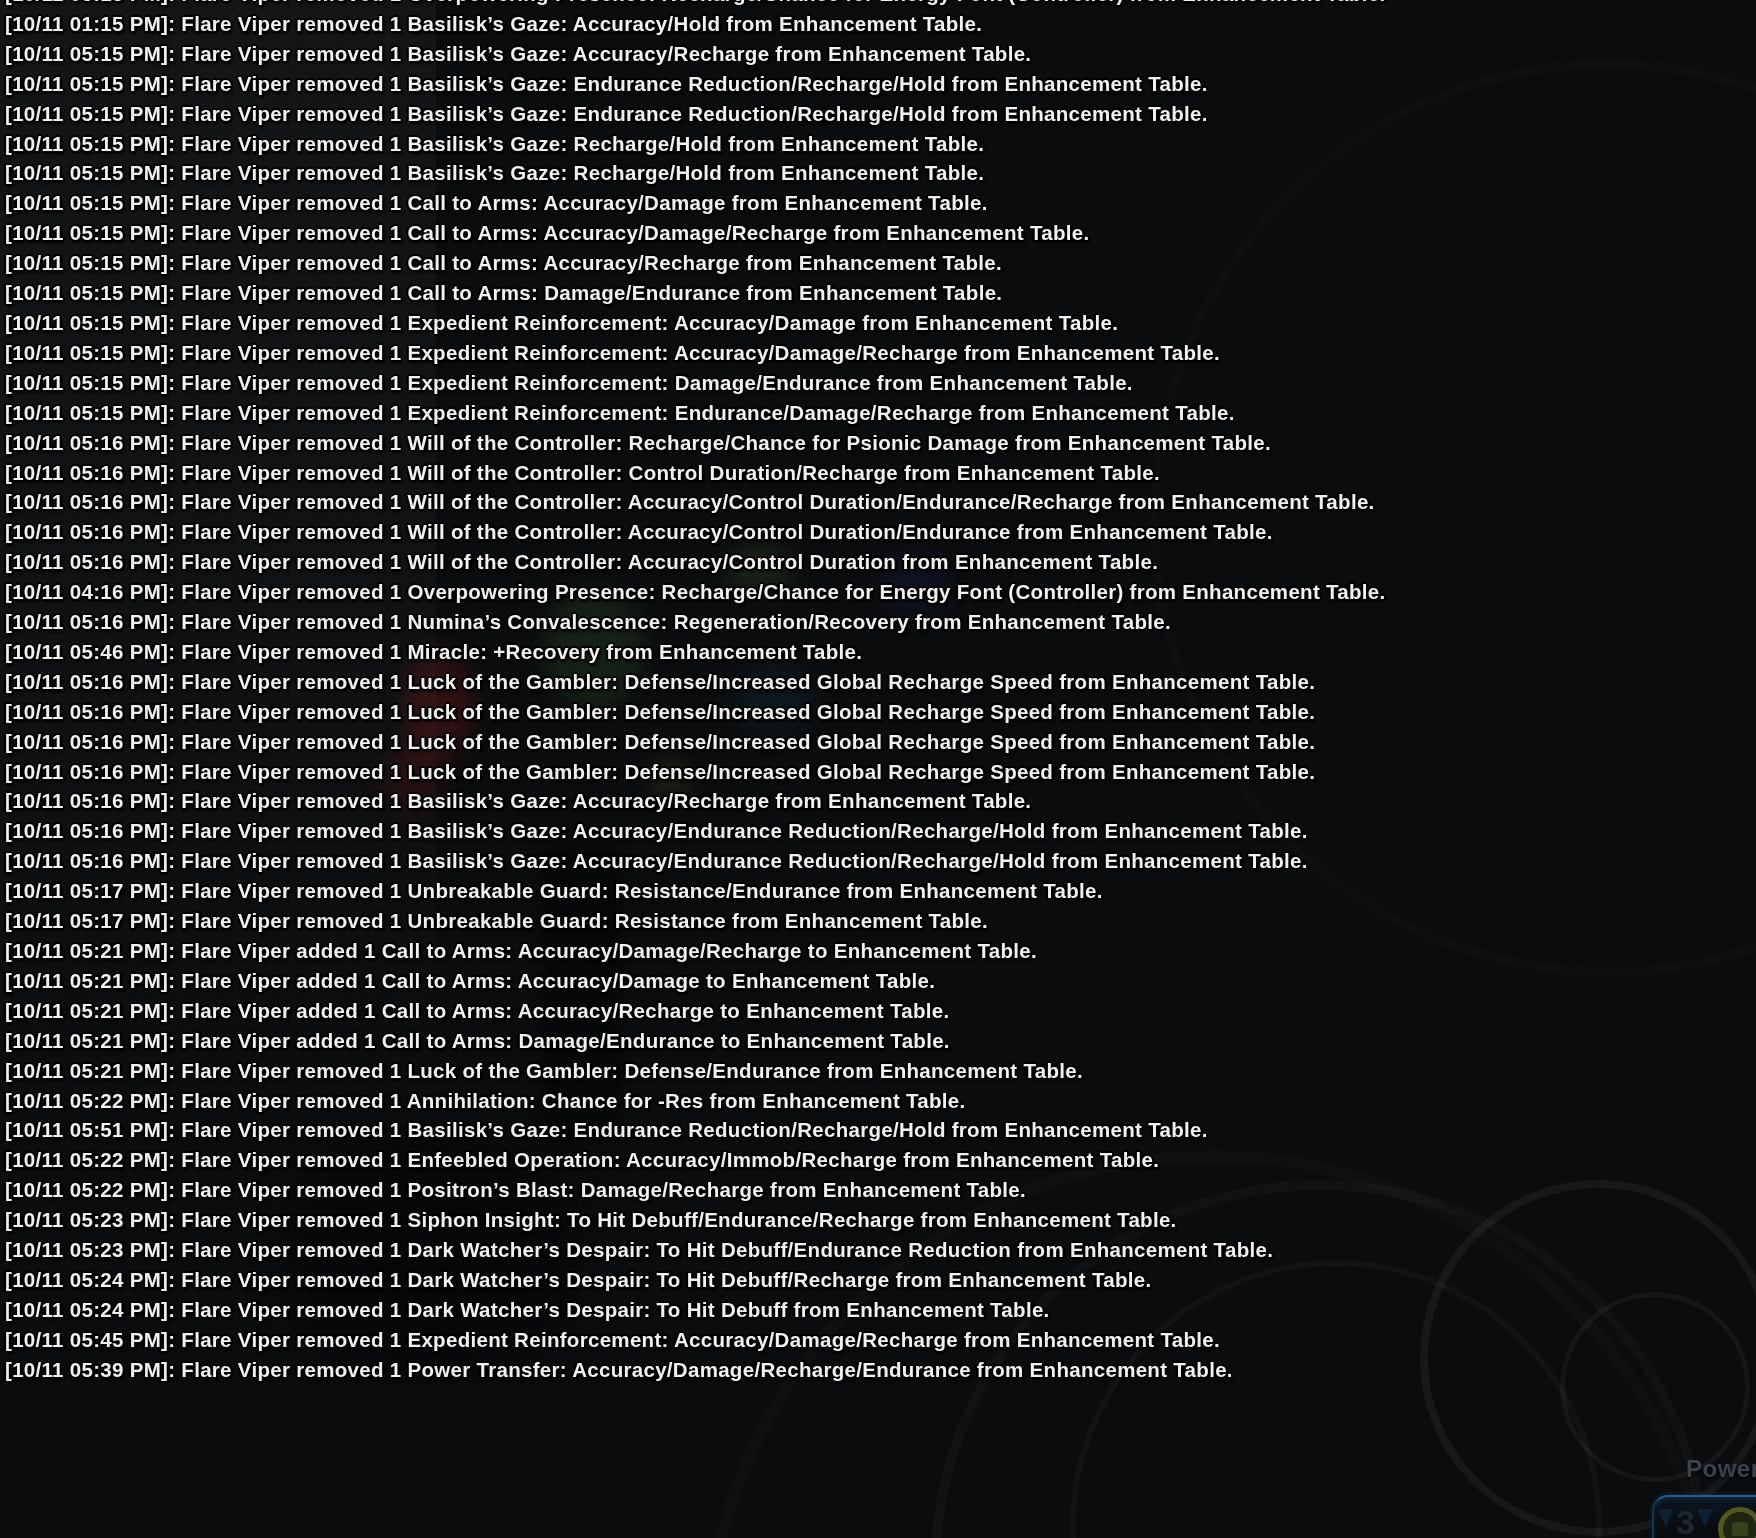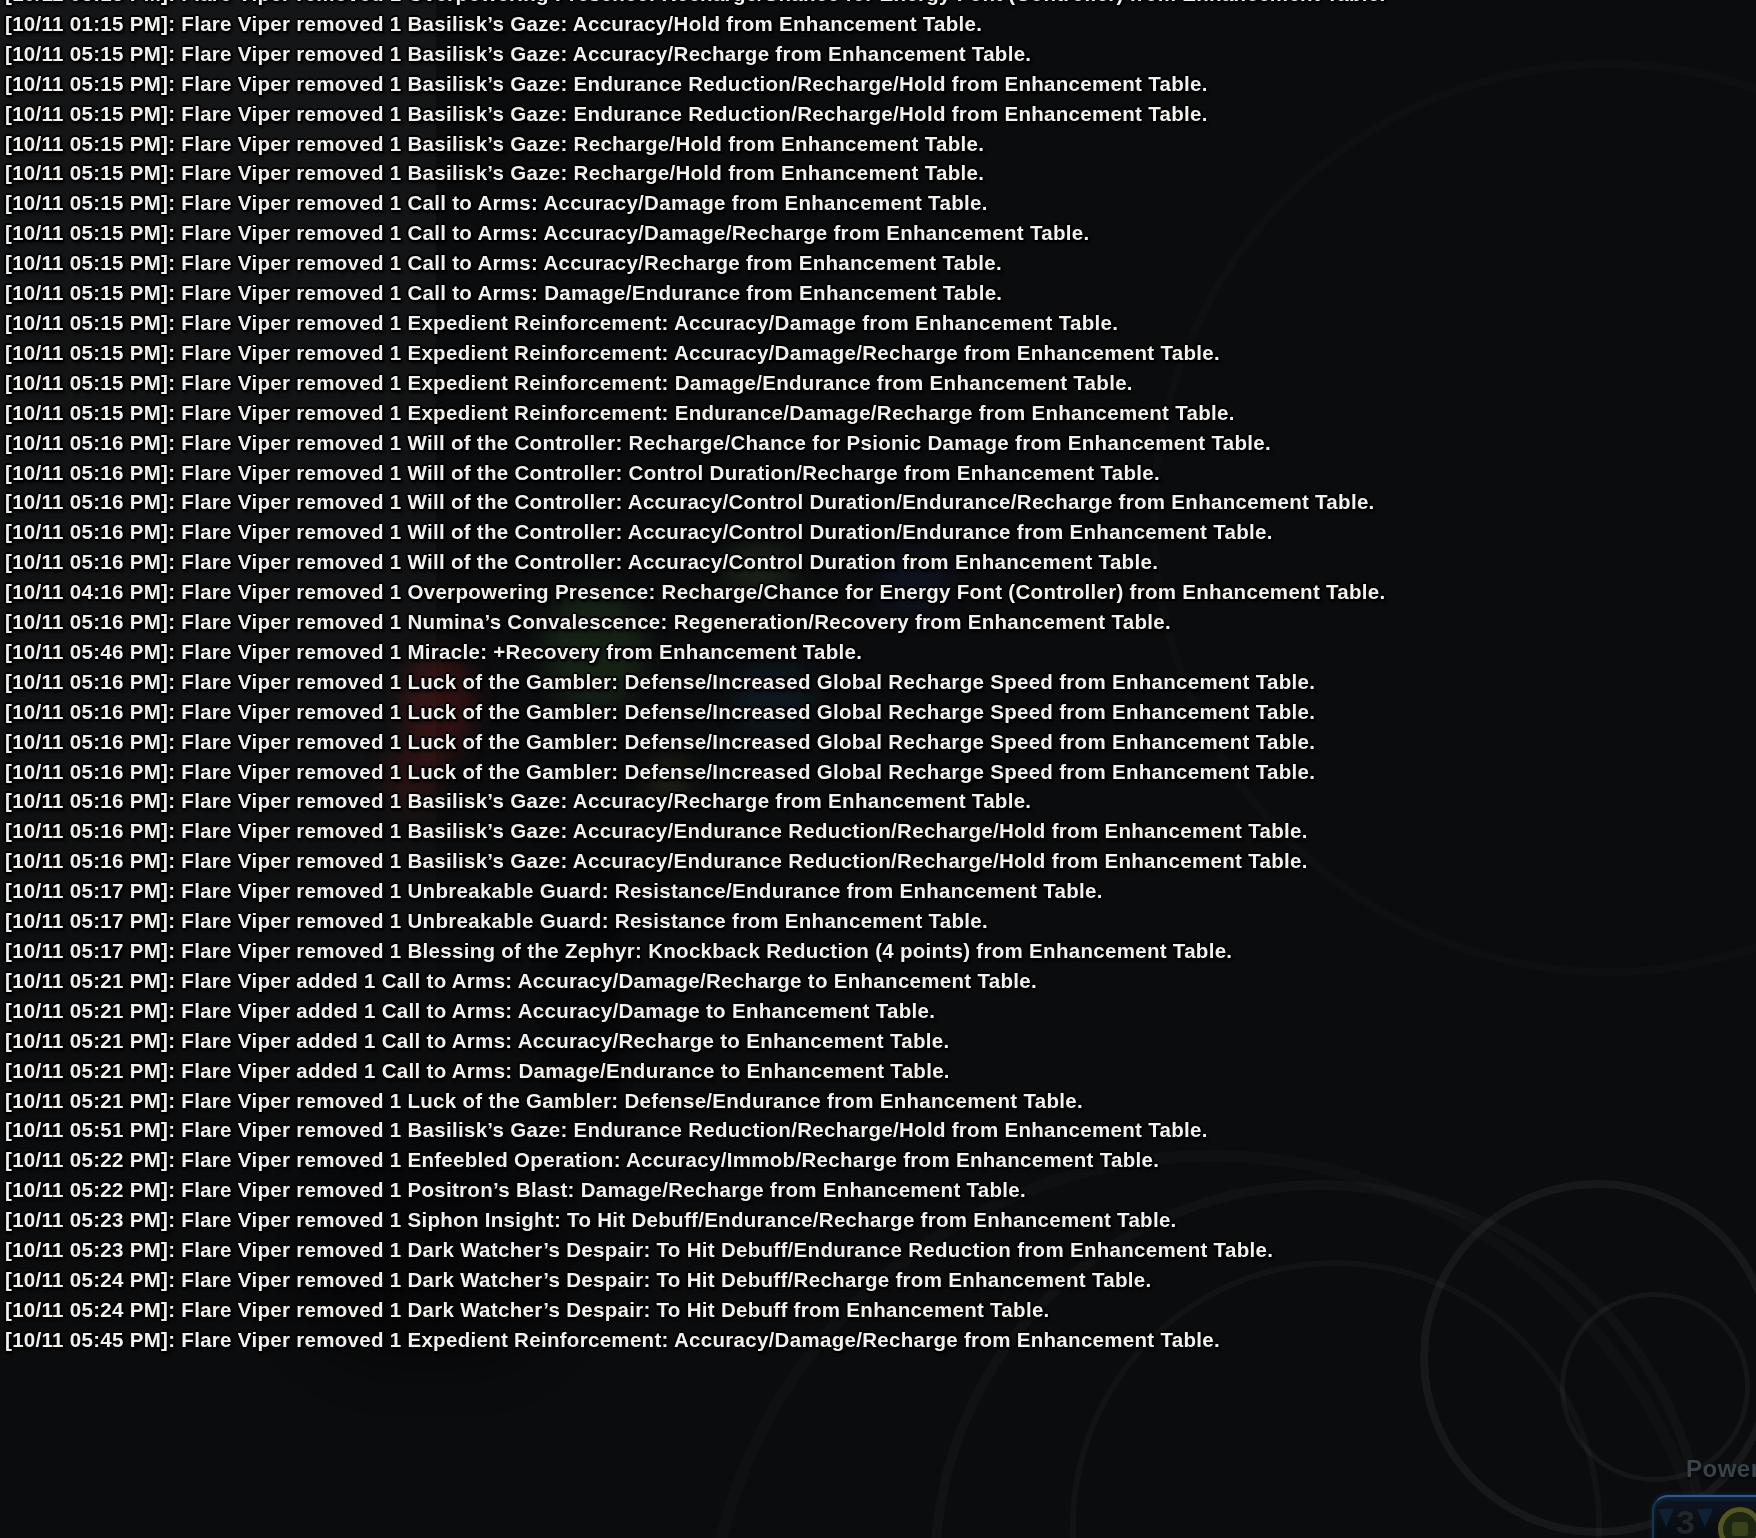--- a/index.html
+++ b/index.html
@@ -116,34 +116,35 @@
     <div class="log-line">[10/11 05:46 PM]: Flare Viper removed 1 Miracle: +Recovery from Enhancement Table.</div>
     <div class="log-line">[10/11 05:16 PM]: Flare Viper removed 1 Luck of the Gambler: Defense/Increased Global Recharge Speed from Enhancement Table.</div>
     <div class="log-line">[10/11 05:16 PM]: Flare Viper removed 1 Luck of the Gambler: Defense/Increased Global Recharge Speed from Enhancement Table.</div>
     <div class="log-line">[10/11 05:16 PM]: Flare Viper removed 1 Luck of the Gambler: Defense/Increased Global Recharge Speed from Enhancement Table.</div>
     <div class="log-line">[10/11 05:16 PM]: Flare Viper removed 1 Luck of the Gambler: Defense/Increased Global Recharge Speed from Enhancement Table.</div>
     <div class="log-line">[10/11 05:16 PM]: Flare Viper removed 1 Basilisk’s Gaze: Accuracy/Recharge from Enhancement Table.</div>
     <div class="log-line">[10/11 05:16 PM]: Flare Viper removed 1 Basilisk’s Gaze: Accuracy/Endurance Reduction/Recharge/Hold from Enhancement Table.</div>
     <div class="log-line">[10/11 05:16 PM]: Flare Viper removed 1 Basilisk’s Gaze: Accuracy/Endurance Reduction/Recharge/Hold from Enhancement Table.</div>
     <div class="log-line">[10/11 05:17 PM]: Flare Viper removed 1 Unbreakable Guard: Resistance/Endurance from Enhancement Table.</div>
     <div class="log-line">[10/11 05:17 PM]: Flare Viper removed 1 Unbreakable Guard: Resistance from Enhancement Table.</div>
-    <div class="log-line">[10/11 05:17 PM]: Flare Viper removed 1 Blessing of the Zephyr: Knockback Reduction (4 points) from Enhancement Table.</div>
     <div class="log-line">[10/11 05:21 PM]: Flare Viper added 1 Call to Arms: Accuracy/Damage/Recharge to Enhancement Table.</div>
     <div class="log-line">[10/11 05:21 PM]: Flare Viper added 1 Call to Arms: Accuracy/Damage to Enhancement Table.</div>
     <div class="log-line">[10/11 05:21 PM]: Flare Viper added 1 Call to Arms: Accuracy/Recharge to Enhancement Table.</div>
     <div class="log-line">[10/11 05:21 PM]: Flare Viper added 1 Call to Arms: Damage/Endurance to Enhancement Table.</div>
     <div class="log-line">[10/11 05:21 PM]: Flare Viper removed 1 Luck of the Gambler: Defense/Endurance from Enhancement Table.</div>
+    <div class="log-line">[10/11 05:22 PM]: Flare Viper removed 1 Annihilation: Chance for -Res from Enhancement Table.</div>
     <div class="log-line">[10/11 05:51 PM]: Flare Viper removed 1 Basilisk’s Gaze: Endurance Reduction/Recharge/Hold from Enhancement Table.</div>
     <div class="log-line">[10/11 05:22 PM]: Flare Viper removed 1 Enfeebled Operation: Accuracy/Immob/Recharge from Enhancement Table.</div>
     <div class="log-line">[10/11 05:22 PM]: Flare Viper removed 1 Positron’s Blast: Damage/Recharge from Enhancement Table.</div>
     <div class="log-line">[10/11 05:23 PM]: Flare Viper removed 1 Siphon Insight: To Hit Debuff/Endurance/Recharge from Enhancement Table.</div>
     <div class="log-line">[10/11 05:23 PM]: Flare Viper removed 1 Dark Watcher’s Despair: To Hit Debuff/Endurance Reduction from Enhancement Table.</div>
     <div class="log-line">[10/11 05:24 PM]: Flare Viper removed 1 Dark Watcher’s Despair: To Hit Debuff/Recharge from Enhancement Table.</div>
     <div class="log-line">[10/11 05:24 PM]: Flare Viper removed 1 Dark Watcher’s Despair: To Hit Debuff from Enhancement Table.</div>
     <div class="log-line">[10/11 05:45 PM]: Flare Viper removed 1 Expedient Reinforcement: Accuracy/Damage/Recharge from Enhancement Table.</div>
+    <div class="log-line">[10/11 05:39 PM]: Flare Viper removed 1 Power Transfer: Accuracy/Damage/Recharge/Endurance from Enhancement Table.</div>
   </div>
 
 <div class="power-label">Power</div>
 <div class="power-tray">
   <span class="tray-tri"></span>
   <span class="tray-num">3</span>
   <span class="tray-tri"></span>
   <span class="power-btn">
     <span class="power-btn-glyph"></span>
   </span>

